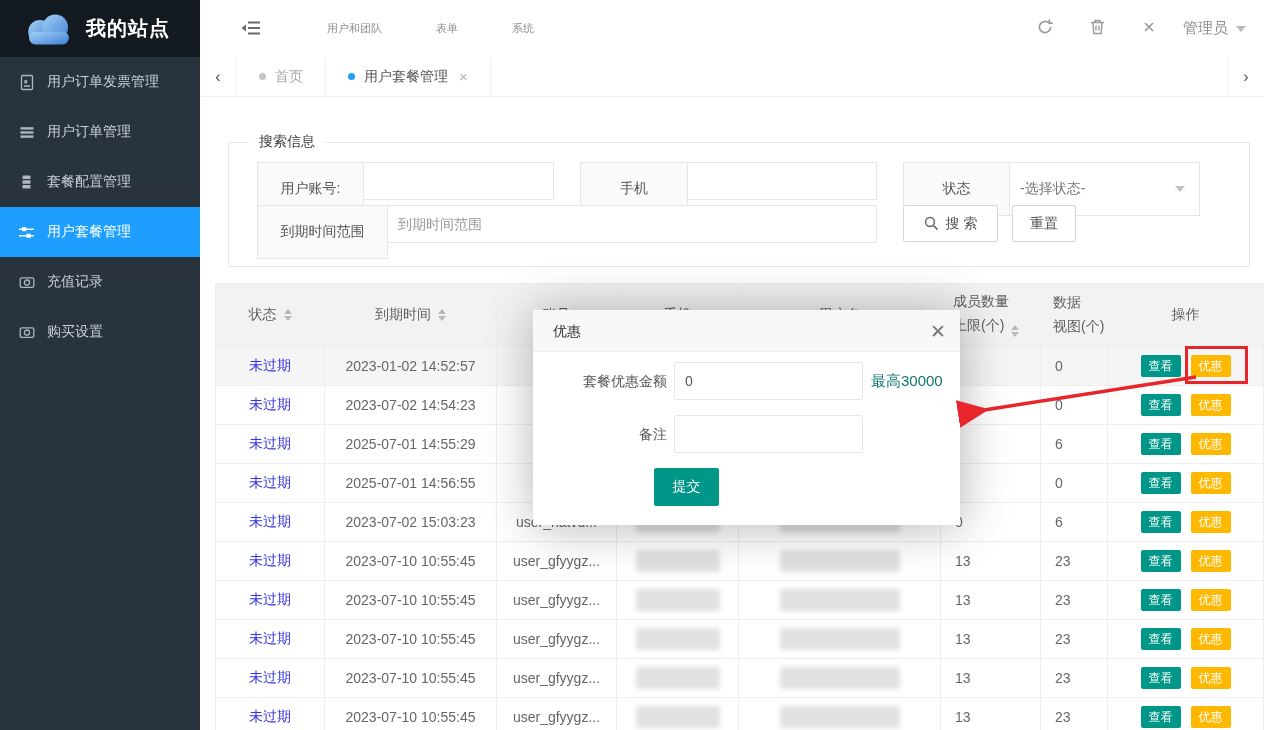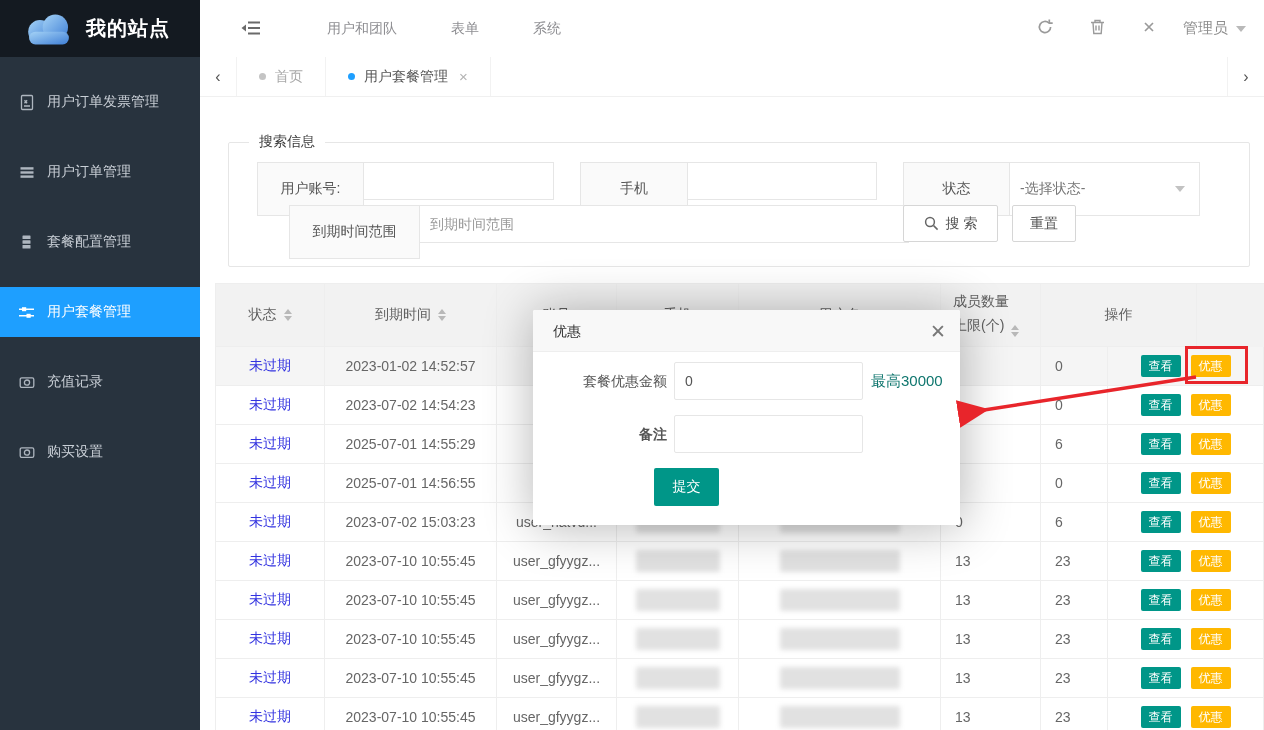--- a/index.html
+++ b/index.html
@@ -5,33 +5,33 @@
   * { box-sizing: border-box; margin:0; padding:0; }
   html,body { width:1264px; height:730px; overflow:hidden; background:#fff;
     font-family:"Liberation Sans","DejaVu Sans",sans-serif; font-size:14px; color:#666; }
   :root{ --blue:#1e9fff; --teal:#009688; --yellow:#ffb800; --red:#e8252b; --status:#3232e0; }
 
   
   .sidebar{ position:absolute; left:0; top:0; width:200px; height:730px; background:#28333e; z-index:5;}
   .logo{ height:57px; background:#141a21; display:flex; align-items:center; padding-left:20px; gap:8px;}
   .logo-title{ color:#fff; font-size:20px; font-weight:bold; letter-spacing:1px;}
   .s-item{ height:50px; display:flex; align-items:center; padding-left:18px; gap:12px;
-    color:#c9cfd6; cursor:pointer;margin-top:20px;}
+    color:#c9cfd6; cursor:pointer;}
   .s-item.active{ background:var(--blue); color:#fff;}
   .s-icon{ width:17px; height:17px; display:inline-flex; align-items:center; justify-content:center;}
   .s-icon svg{ stroke:#aeb6bf; fill:none;}
   .s-icon svg .f{ fill:#aeb6bf; stroke:none;}
   .s-item.active .s-icon svg{ stroke:#fff;}
   .s-item.active .s-icon svg .f{ fill:#fff;}
 
   
   .header{ position:absolute; left:200px; top:0; width:1064px; height:57px; background:#fff;}
   .burger{ position:absolute; left:40px; top:18px; width:22px; height:20px; cursor:pointer;}
   .nav-wrap{ position:absolute; left:100px; top:0; height:57px; display:flex; align-items:stretch;}
-  .nav-item{ display:flex; align-items:center; padding:0 27px; font-size:14px; color:#8d8d91; cursor:pointer;}
+  .nav-item{ display:flex; align-items:center; padding:0 27px; font-size:11px; color:#8d8d91; cursor:pointer;}
   .nav-item.active{ background:#e8e8e8; color:#2b2b2b;}
   .h-icons{ position:absolute; right:0; top:0; height:57px; display:flex; align-items:center;}
   .h-icon{ width:52px; text-align:center; cursor:pointer;}
   .h-icon svg{ stroke:#9a9a9a; fill:none;}
   .admin{ display:flex; align-items:center; gap:8px; padding:0 18px 0 8px; color:#8e8e8e; font-size:15px; cursor:pointer;}
   .caret-down{ width:0; height:0; border-left:5px solid transparent; border-right:5px solid transparent; border-top:6px solid #b9b9b9;}
 
   
   .tabbar{ position:absolute; left:200px; top:57px; width:1064px; height:40px; background:#fff;
     border-bottom:1px solid #f0f0f0; display:flex; z-index:4;}
@@ -253,21 +253,21 @@
     <input class="finput" style="width: 189px;" value="">
   </div>
   <div class="fgroup" style="left:703px; top:65px;">
     <div class="flabel" style="width:107px;">状态</div>
     <div class="fselect" style="width:190px;">
       <span>-选择状态-</span>
       <span class="caret-down"></span>
     </div>
   </div>
 
-  <div class="fgroup" style="left:57px; top:108px;margin-left:32px;">
+  <div class="fgroup" style="left:57px; top:108px;">
     <div class="flabel" style="width:131px;">到期时间范围</div>
     <input class="finput" style="width: 489px;" placeholder="到期时间范围">
   </div>
   <button class="btn-plain" style="position:absolute; left:703px; top:108px; width:95px; height:37px;">
     <svg width="15" height="15" viewBox="0 0 15 15" stroke="#666" stroke-width="1.5" fill="none">
       <circle cx="6" cy="6" r="4.4"></circle>
         <path d="M9.6 9.6L13.6 13.6"></path>
     </svg>
     <span>搜 索</span>
   </button>
@@ -303,20 +303,26 @@
           </div>
           <div class="th" style="width: 100px;">
             <div class="two-line">
               <span>成员数量</span>
               <span><span>上限(个)</span><span class="sortcaret">
                   <i class="up"></i>
                   <i class="dn"></i>
                 </span></span>
             </div>
           </div>
+          <div class="th" style="width: 67px;">
+            <div class="two-line">
+              <span>数据</span>
+              <span>视图(个)</span>
+            </div>
+          </div>
           <div class="th" style="width: 156px;">
             <span>操作</span>
           </div>
         </div>
       </div>
     <div>
         <div class="tr row-active">
           <div class="td" style="width:110px">
             <span class="status-link">未过期</span>
           </div>
@@ -509,21 +515,21 @@
       </div>
   </div>
 </div>
 
 <div class="modal">
   <div class="m-title">优惠</div>
   <div class="m-close">✕</div>
   <div class="m-label" style="top:52px;">套餐优惠金额</div>
   <input class="m-input" style="top: 52px;" value="0">
   <div class="m-hint" style="top:52px;">最高30000</div>
-  <div class="m-label" style="top:105px;font-weight:bold;">备注</div>
+  <div class="m-label" style="top:105px;">备注</div>
   <input class="m-input" style="top: 105px;" value="">
   <button class="m-submit">提交</button>
 </div>
 
 <div class="red-box"></div>
 <svg class="arrow-svg" viewBox="0 0 1264 730">
   <defs>
     <marker id="ah" markerWidth="9" markerHeight="8" refX="1.5" refY="4" orient="auto">
       <path d="M9,0 L0,4 L9,8 z" fill="#e8252b"></path>
     </marker>

